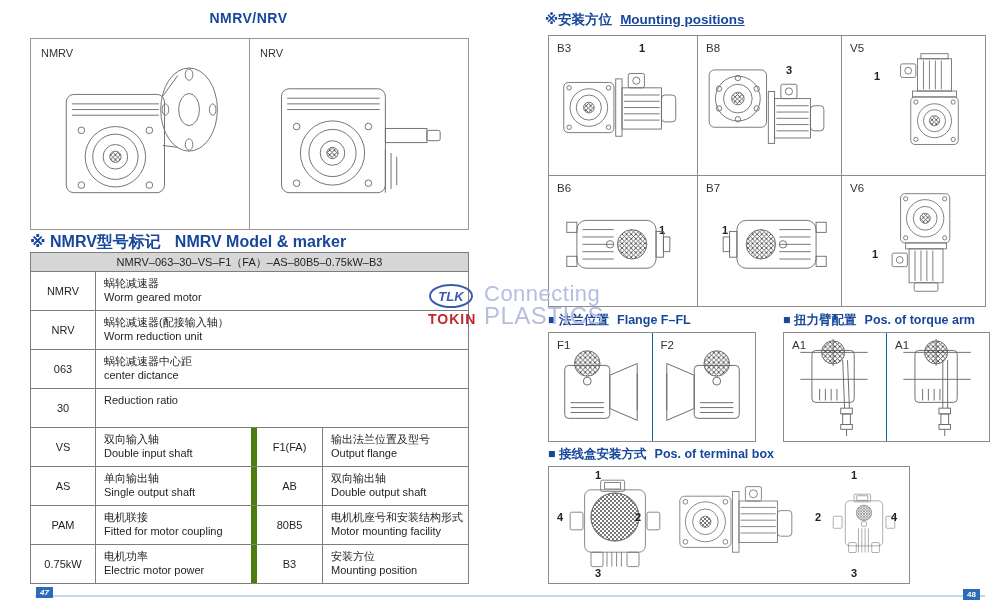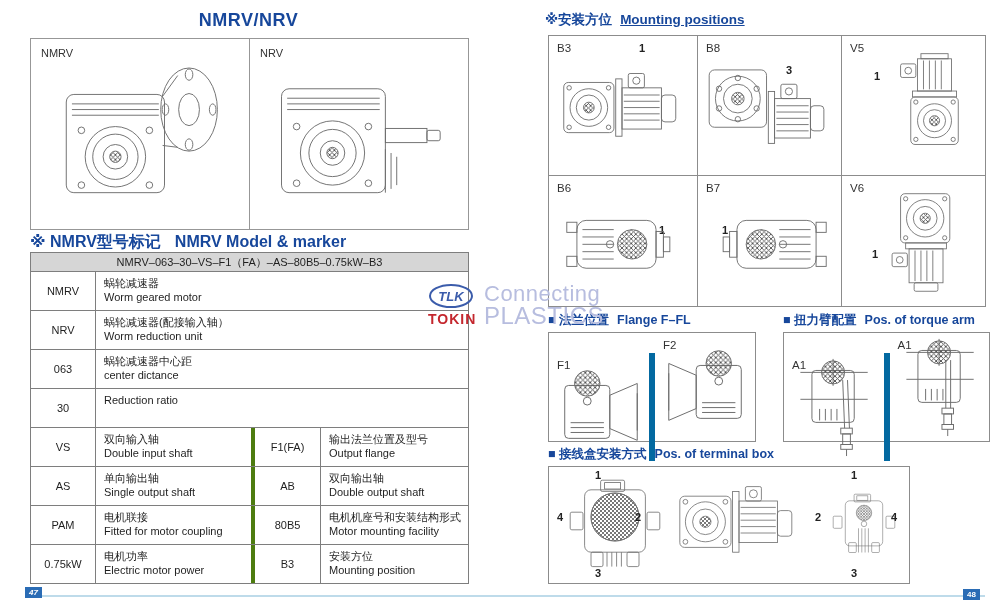--- a/index.html
+++ b/index.html
@@ -1,79 +1,79 @@
 <!DOCTYPE html>
 <html><head>
 <meta charset="utf-8">
 <style>
   html,body{margin:0;padding:0;}
   body{font-family:"Liberation Sans","DejaVu Sans",sans-serif;background:#ffffff;}
   .page{position:relative;width:1000px;height:611px;background:#ffffff;overflow:hidden;}
   .abs{position:absolute;}
 
   
-  .main-title{left:0;top:10px;width:497px;text-align:center;font-size:18px;font-weight:bold;color:#17479b;letter-spacing:.5px;}
+  .main-title{left:0;top:10px;width:497px;text-align:center;font-size:14px;font-weight:bold;color:#17479b;letter-spacing:.5px;}
   .figure-box{left:30px;top:38px;width:437px;height:190px;border:1px solid #979797;display:flex;}
   .figure-cell{position:relative;width:50%;height:100%;}
   .figure-cell.first{border-right:1px solid #979797;}
   .figure-label{position:absolute;left:10px;top:8px;font-size:11px;color:#333;}
   .figure-cell svg{position:absolute;left:8px;top:12px;width:200px;height:170px;}
 
   .sec-title{left:30px;top:232px;font-size:16px;font-weight:bold;color:#17479b;}
   .sec-title .en{margin-left:14px;}
 
   .model-table{left:30px;top:252px;width:437px;border:1px solid #7e7e7e;font-size:11px;color:#1f1f1f;}
   .mt-header{height:18px;line-height:18px;background:#d6d6d6;border-bottom:1px solid #7e7e7e;text-align:center;}
   .mt-row{display:flex;height:38px;border-bottom:1px solid #7e7e7e;}
   .mt-row:last-child{border-bottom:none;}
   .mt-code{width:64px;border-right:1px solid #7e7e7e;display:flex;align-items:center;justify-content:center;text-align:center;}
   .mt-desc{flex:1;padding:4px 4px 0 8px;line-height:14px;}
-  .mt-desc4{width:143px;padding:4px 4px 0 8px;line-height:14px;border-right:4px solid #4d7c0f;}
+  .mt-desc4{width:143px;padding:4px 4px 0 8px;line-height:14px;border-right:6px solid #4d7c0f;}
   .mt-code2{width:65px;border-right:1px solid #7e7e7e;display:flex;align-items:center;justify-content:center;}
 
   
   .mount-title{left:545px;top:11px;font-size:13.5px;font-weight:bold;color:#17479b;}
   .mount-title .en{margin-left:8px;text-decoration:underline;}
   .mount-grid{left:548px;top:35px;width:436px;height:270px;border:1px solid #8c8c8c;display:grid;grid-template-columns:149px 144px 1fr;grid-template-rows:140px 1fr;}
   .mount-cell{position:relative;border-right:1px solid #8c8c8c;border-bottom:1px solid #8c8c8c;}
   .mount-cell.c3{border-right:none;}
   .mount-cell.r2{border-bottom:none;}
   .mount-cell .cell-label{position:absolute;left:8px;top:6px;font-size:11.5px;color:#333;}
   .mount-cell svg{position:absolute;left:4px;top:16px;width:138px;height:112px;}
   .marker{position:absolute;font-size:11px;font-weight:600;color:#222;}
 
   .sub-title{font-size:12.5px;font-weight:bold;color:#17479b;}
   .sub-title .en{margin-left:8px;font-weight:bold;}
   .flange-title{left:548px;top:312px;}
   .torque-title{left:783px;top:312px;}
   .flange-box{left:548px;top:332px;width:206px;height:108px;border:1px solid #8c8c8c;display:flex;}
   .torque-box{left:783px;top:332px;width:205px;height:108px;border:1px solid #8c8c8c;display:flex;}
   .half-cell{position:relative;width:50%;height:100%;}
-  .half-cell.first{border-right:6px solid #0369a1;margin-top:20px;}
+  .half-cell.first{border-right:1px solid #0369a1;}
   .half-cell .cell-label{position:absolute;left:8px;top:6px;font-size:11.5px;color:#333;}
   .half-cell svg{position:absolute;left:2px;top:4px;width:98px;height:100px;}
 
   .terminal-title{left:548px;top:446px;}
   .terminal-box{left:548px;top:466px;width:360px;height:116px;border:1px solid #8c8c8c;}
   .terminal-box svg{position:absolute;}
   .t-front{left:16px;top:10px;width:100px;height:96px;}
   .t-side{left:126px;top:10px;width:136px;height:96px;}
   .t-rear{left:282px;top:10px;width:66px;height:96px;}
 
   
   .watermark{left:428px;top:283px;display:flex;gap:10px;align-items:flex-start;pointer-events:none;z-index:6;}
   .wm-logo{width:46px;text-align:center;}
   .wm-brand{font-size:14px;font-weight:bold;color:#c4272e;letter-spacing:1px;margin-top:-2px;}
   .wm-text{color:#b7bddf;font-size:22px;line-height:22px;letter-spacing:.5px;}
   .wm-text .l2{font-size:24px;}
 
   
   .footer-line{left:35px;top:595px;width:950px;height:2px;background:#bedbea;}
   .page-badge{width:17px;height:11px;background:#2a6cb5;color:#ffffff;font-size:8px;line-height:11px;text-align:center;font-weight:bold;}
-  .badge-left{left:25px;top:587px;font-style:italic;}
+  .badge-left{left:36px;top:587px;font-style:italic;}
   .badge-right{left:963px;top:589px;}
 </style>
 </head>
 <body>
 
 <svg width="0" height="0" style="position:absolute">
   <defs>
     <pattern id="crosshatch" width="5" height="5" patternUnits="userSpaceOnUse">
       <path d="M0 0L5 5M5 0L0 5" stroke="#555" stroke-width="1"></path>
     </pattern>

